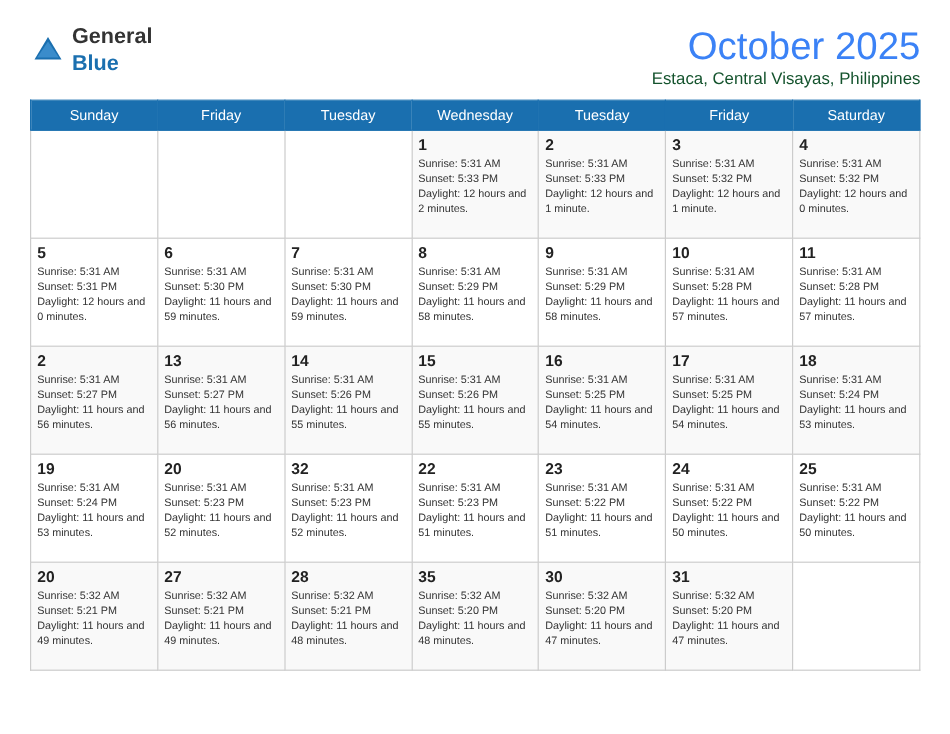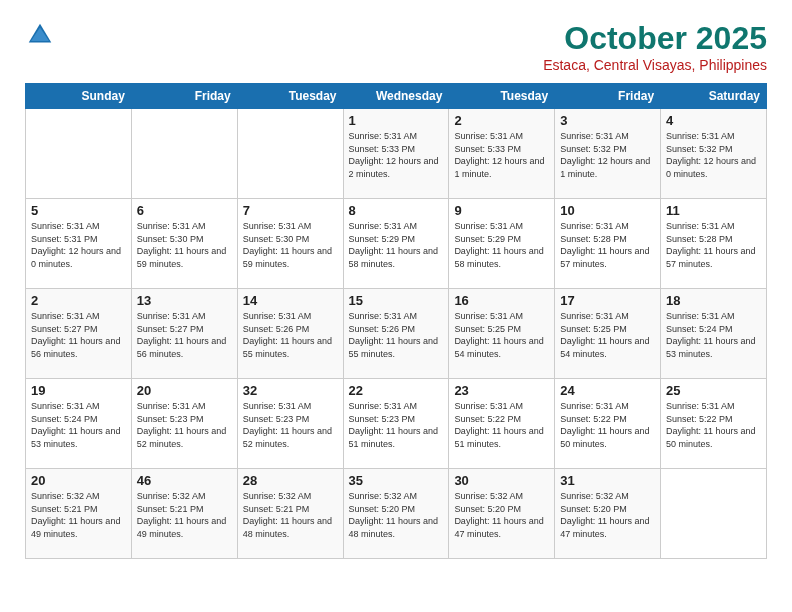--- a/index.html
+++ b/index.html
@@ -30,40 +30,40 @@
     .logo-blue { color: #1a6faf; }
     .logo-icon {
       width: 30px;
       height: 30px;
     }
     .title-section {
       text-align: right;
     }
     .month-title {
       font-size: 32px;
-      font-weight: bold;
-      color: #0f766e;
+      font-weight: normal;
+      color: #3b82f6;
     }
     .subtitle {
       font-size: 14px;
-      color: #b91c1c;
+      color: #14532d;
       margin-left: 24px;
     }
     table {
       width: 100%;
       border-collapse: collapse;
       font-size: 10px;
     }
     thead th {
       background-color: #1a6faf;
       color: #fff;
-      text-align: right;
+      text-align: center;
       padding: 5px 6px;
       font-size: 12px;
-      font-weight: bold;
+      font-weight: normal;
       border: 1px solid #1a6faf;
     }
     tbody td {
       border: 1px solid #ccc;
       vertical-align: top;
       padding: 4px 5px;
       height: 90px;
       width: calc(100% / 7);
       background: #fff;
     }
@@ -87,20 +87,24 @@
   </style>
 </head>
 <body>
 
 <div class="header">
   <div class="logo">
     <svg class="logo-icon" viewBox="0 0 40 40">
       <polygon points="20,5 35,30 5,30" fill="#1a6faf"></polygon>
       <polygon points="20,10 32,28 8,28" fill="#5aaae7" opacity="0.5"></polygon>
     </svg>
+    <div class="logo-text">
+      <span class="logo-general">General</span><br>
+      <span class="logo-blue">Blue</span>
+    </div>
   </div>
   <div class="title-section">
     <div class="month-title">October 2025</div>
     <div class="subtitle">Estaca, Central Visayas, Philippines</div>
   </div>
 </div>
 
 <table>
   <thead>
     <tr id="header-row">
@@ -276,21 +280,21 @@
       </td>
       </tr>
       <tr>
         <td>
         <div class="day-num">20</div>
         <div class="day-info">
           Sunrise: 5:32 AM<br>Sunset: 5:21 PM<br>Daylight: 11 hours and 49 minutes.
         </div>
       </td>
         <td>
-        <div class="day-num">46</div>
+        <div class="day-num">27</div>
         <div class="day-info">
           Sunrise: 5:32 AM<br>Sunset: 5:21 PM<br>Daylight: 11 hours and 49 minutes.
         </div>
       </td>
         <td>
         <div class="day-num">28</div>
         <div class="day-info">
           Sunrise: 5:32 AM<br>Sunset: 5:21 PM<br>Daylight: 11 hours and 48 minutes.
         </div>
       </td>

